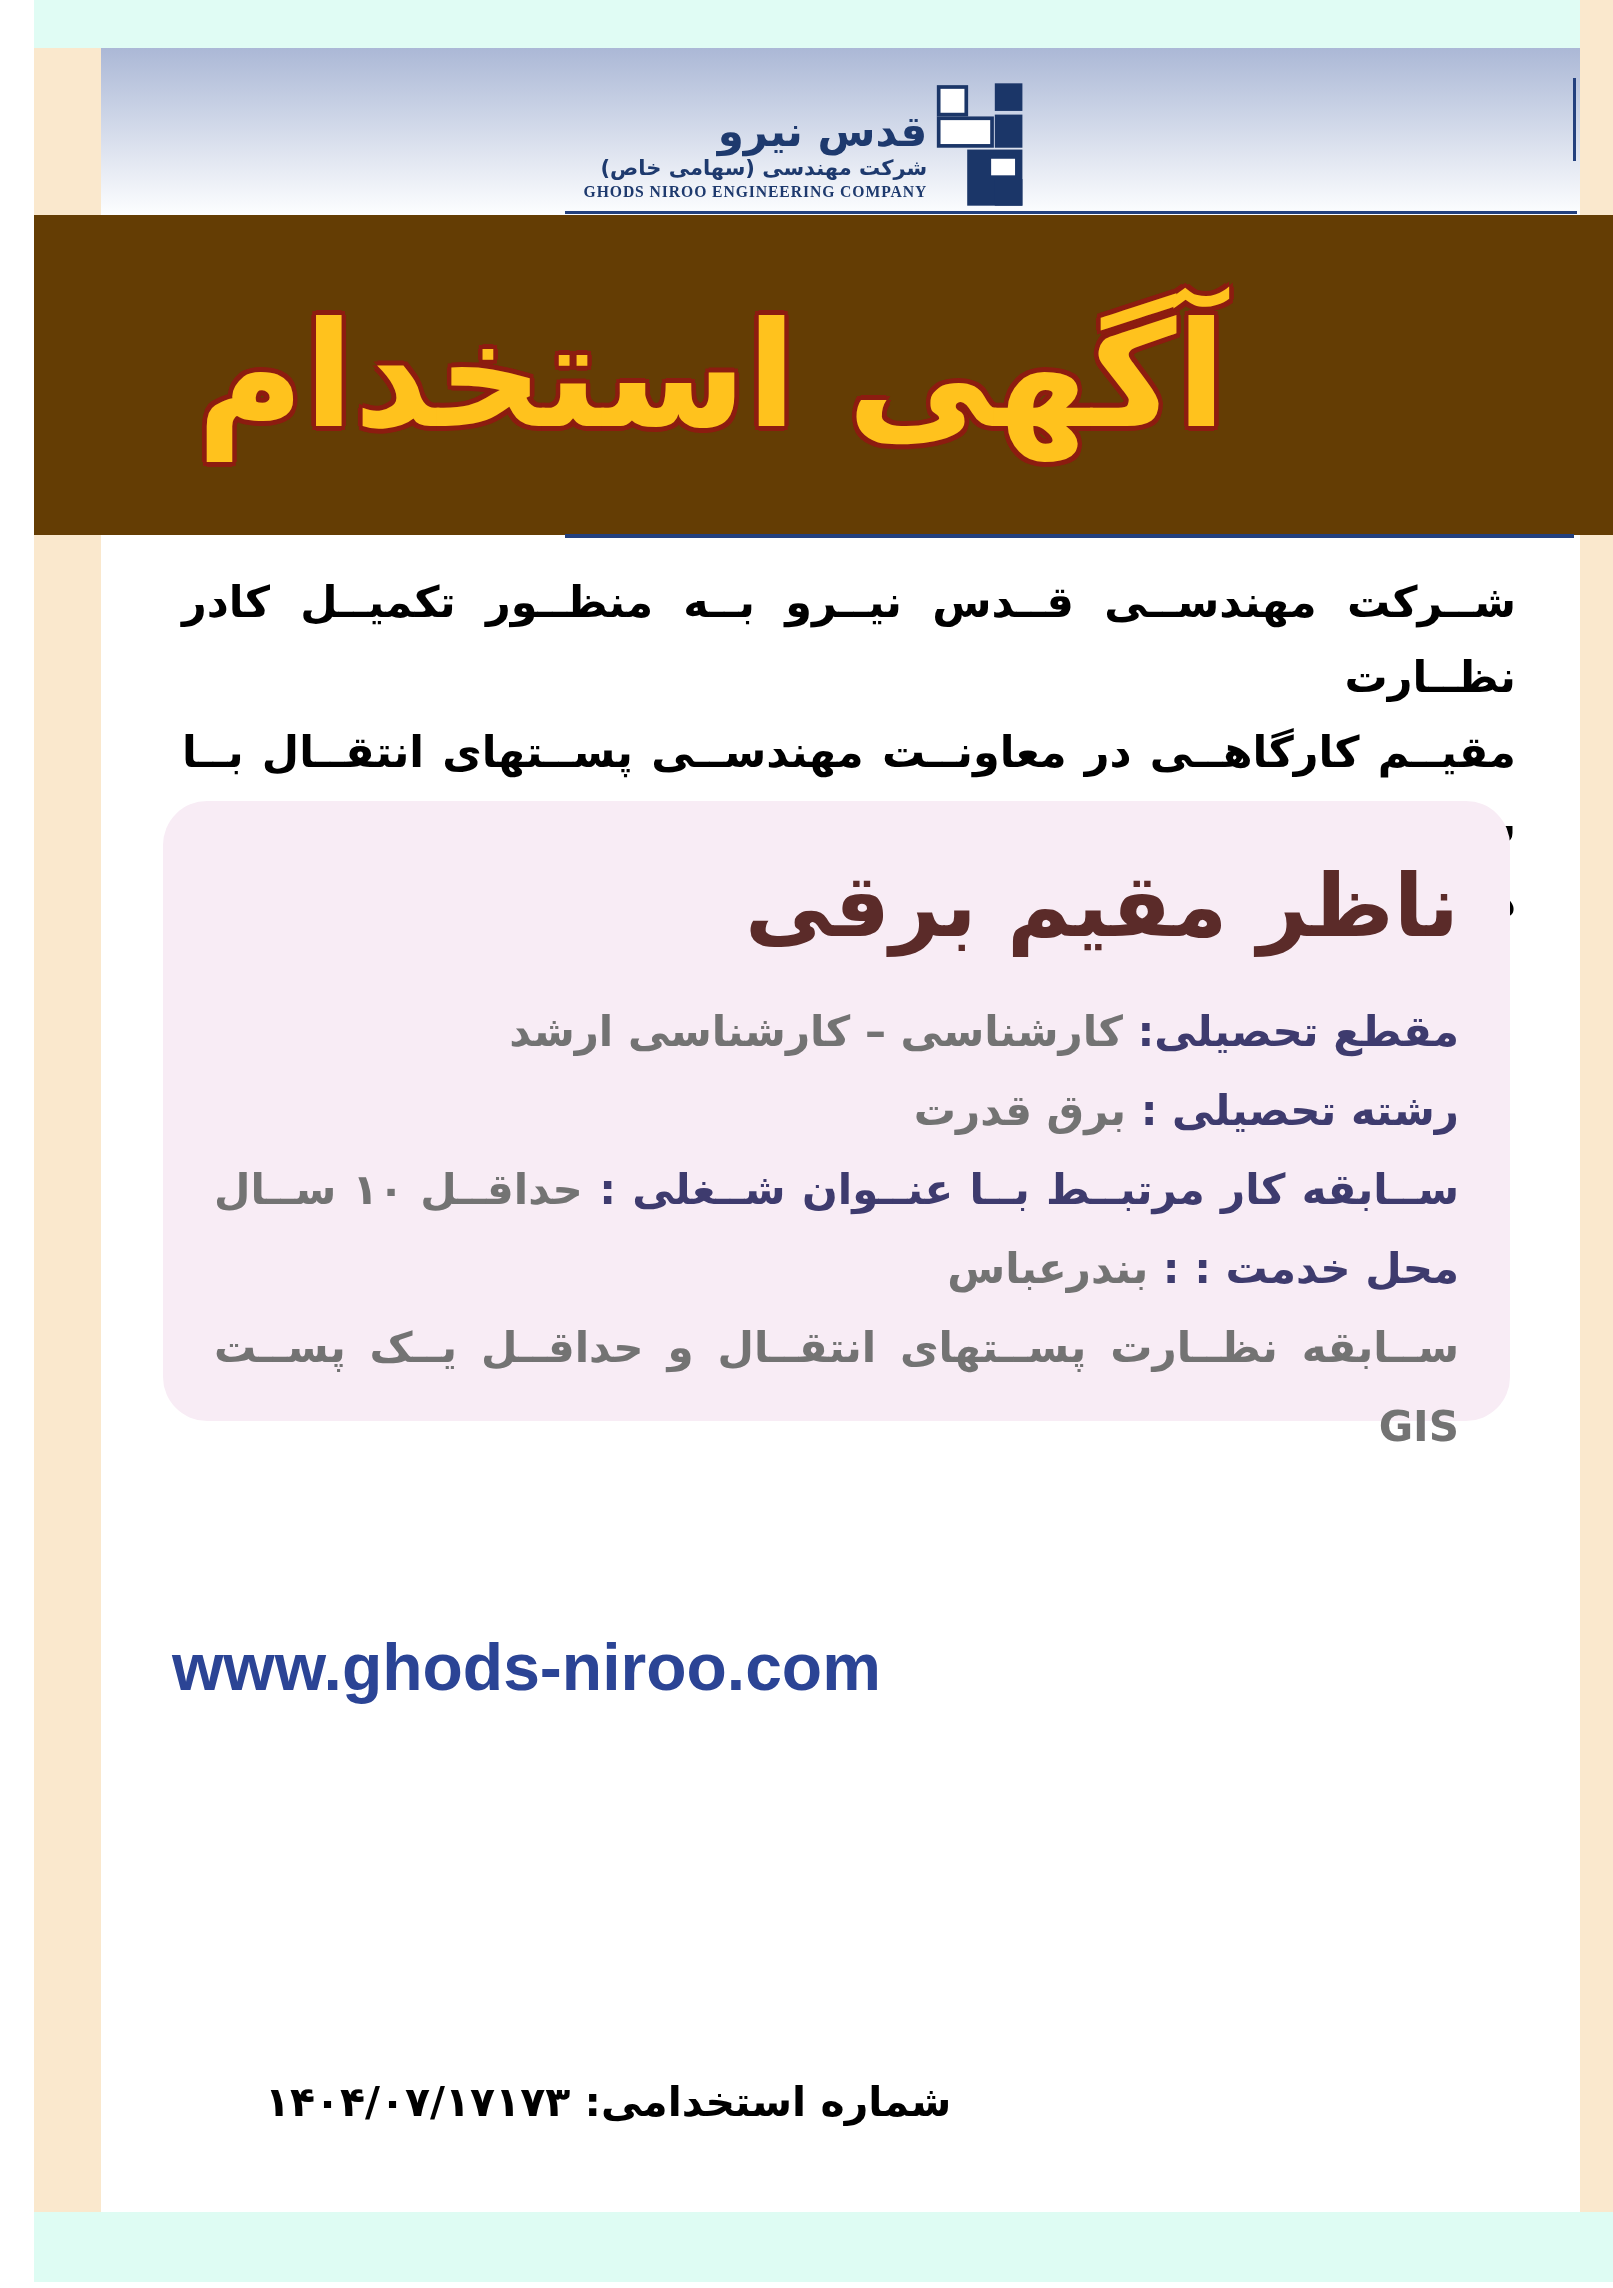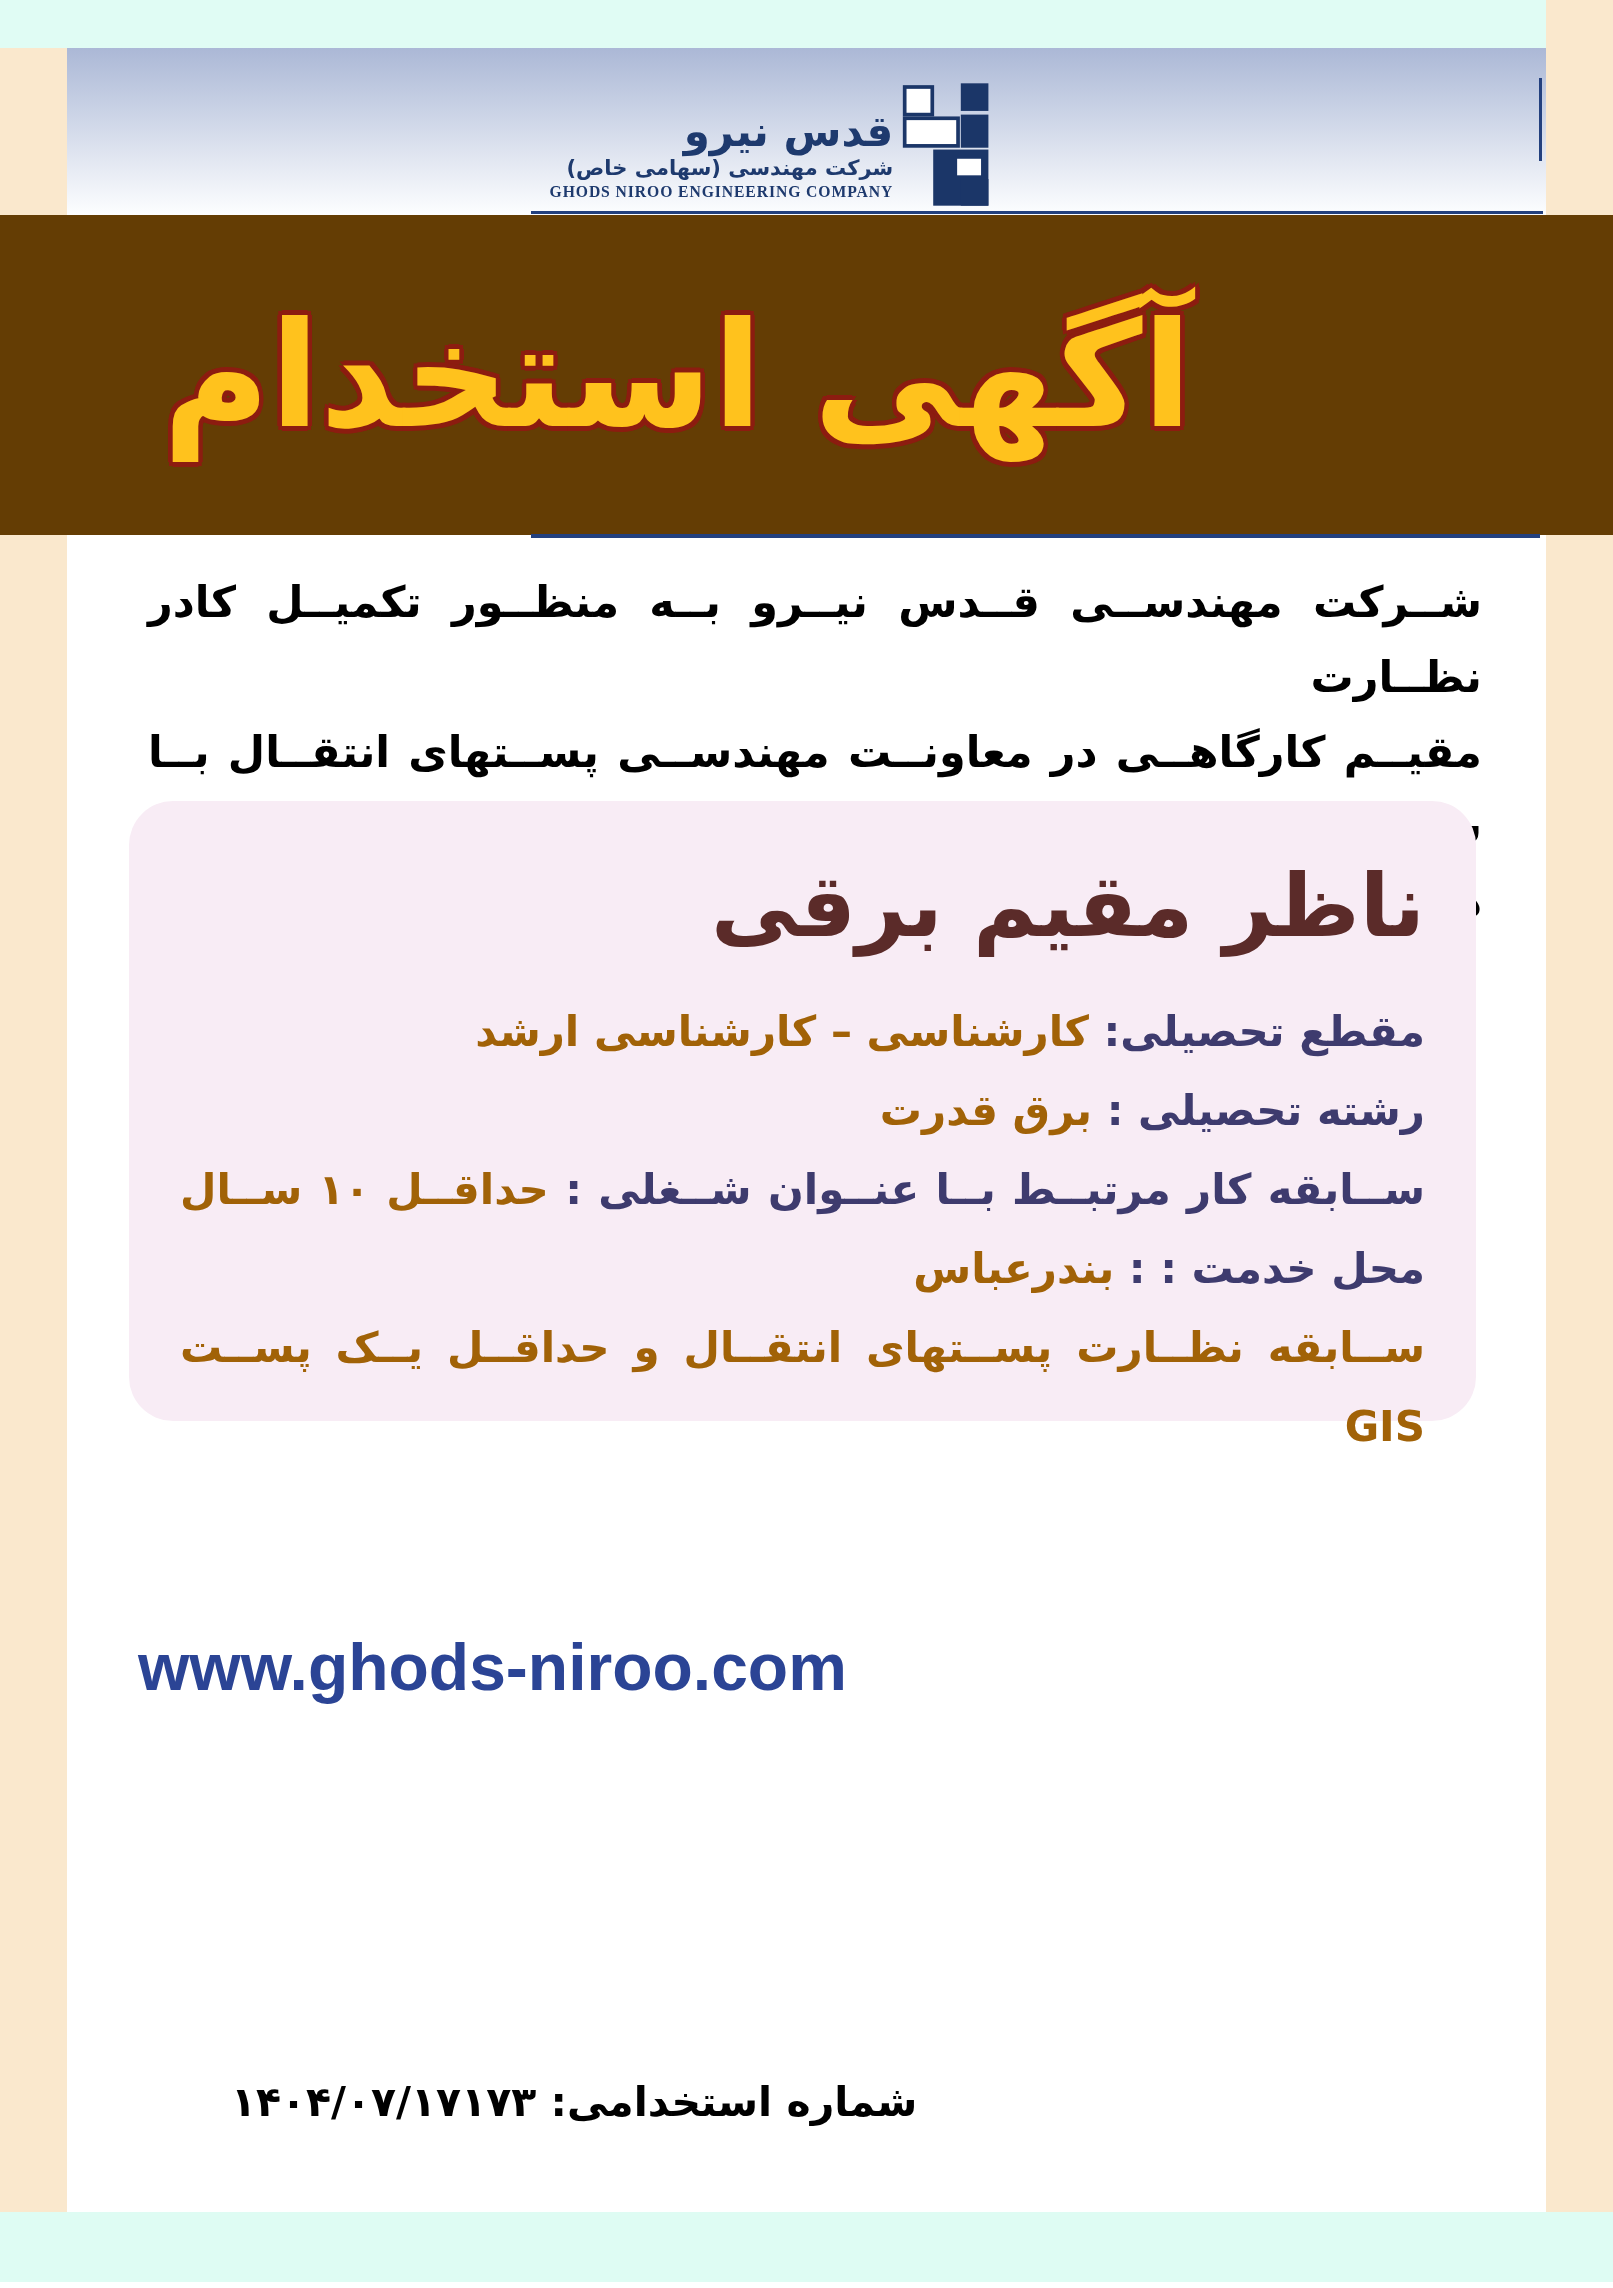--- a/index.html
+++ b/index.html
@@ -1,21 +1,21 @@
 <!DOCTYPE html>
 <html lang="fa" style="font-size:14.8px"><head>
 <meta charset="utf-8">
 <style>
   * { margin:0; padding:0; box-sizing:border-box; }
   html,body { background:#ffffff; }
   .page {
     position:relative; width:1613px; height:2289px; overflow:hidden;
     background:#ffffff; font-family:"DejaVu Sans", sans-serif;
   }
-  .abs { position:absolute; }
+  .abs { position:absolute;margin-left:34px; }
 
   
   .strip-top    { left:0; top:0; width:1546px; height:48px; background:#e0fcf4; }
   .strip-bottom { left:0; top:2212px; width:1613px; height:70px; background:#defcf3; }
   .col-left     { left:0; top:48px; width:67px; height:2164px; background:#fae8cd; }
   .col-right    { left:1546px; top:0; width:67px; height:2212px; background:#fae8cd; }
   .white-area   { left:67px; top:48px; width:1479px; height:2164px; background:#ffffff; }
 
   
   .header {
@@ -59,21 +59,21 @@
   
   .jobcard {
     left:129px; top:801px; width:1347px; height:620px;
     background:#f8ecf5; border-radius:44px; padding:18.5px 51px; direction:rtl;
   }
   .job-title { text-align:right; font-size:87px; font-weight:bold; color:#5b2b29;
                line-height:172px; height:172px; white-space:nowrap; }
   .fv  { font-size:42px; font-weight:bold; line-height:79px; white-space:nowrap; }
   .fv.just { white-space:normal; }
   .lbl { color:#3e3b6e; }
-  .val { color:#a16207; }
+  .val { color:#737373; }
 
   
   .apply { left:148px; top:1438px; width:1334px; direction:rtl;
            font-size:41px; font-weight:bold; color:#241112; line-height:61px; }
 
   .url { left:138px; top:1629px; direction:ltr; font-family:"Liberation Sans", sans-serif;
          font-size:66px; font-weight:bold; color:#2b4495; text-decoration:none; display:block; }
 
   .footer-no { left:231px; top:2078px; direction:rtl; font-size:41px; font-weight:bold;
                color:#000000; white-space:nowrap; }

